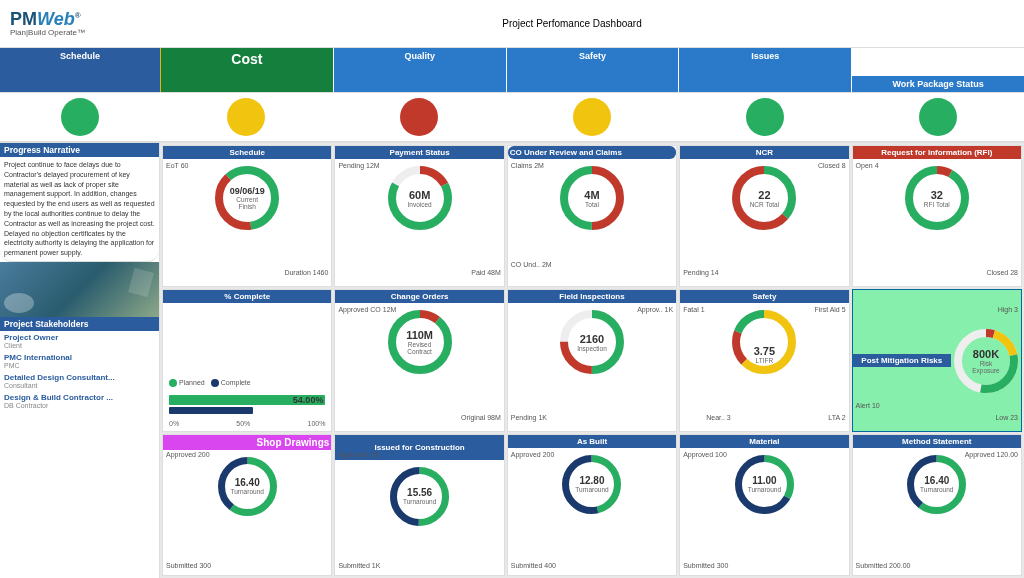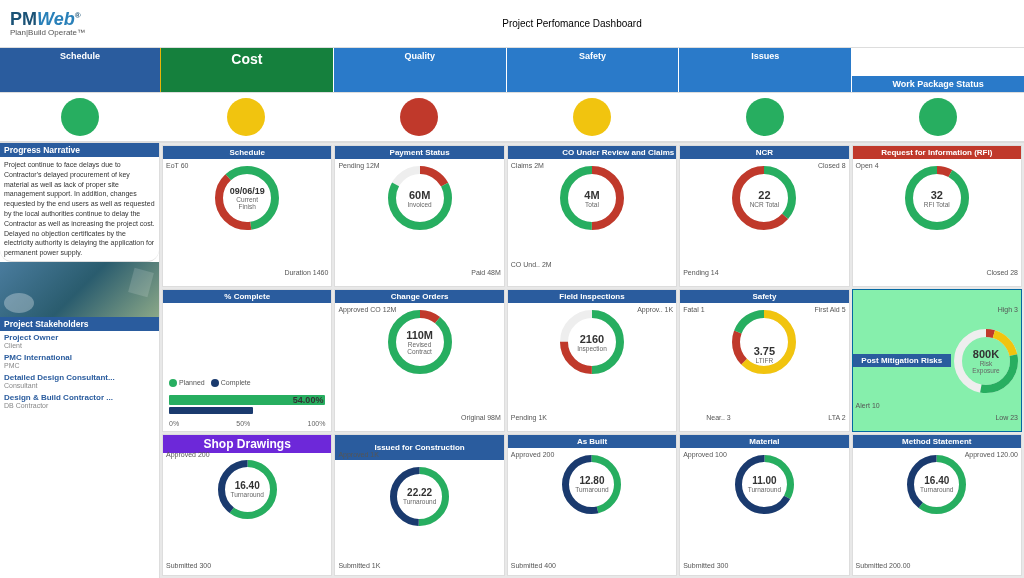--- a/index.html
+++ b/index.html
@@ -121,21 +121,21 @@
             </svg>
             <div style="position:absolute;top:50%;left:50%;transform:translate(-50%,-50%);text-align:center;">
               <div style="font-size:11px;font-weight:bold;color:#333;">60M</div>
               <div style="font-size:6.5px;color:#666;">Invoiced</div>
             </div>
           </div>
           <div style="font-size:7px;color:#555;position:absolute;bottom:10px;right:3px;">Paid 48M</div>
         </div>
 
         <div style="background:#fff;border:1px solid #ddd;display:flex;flex-direction:column;align-items:center;position:relative;">
-          <div style="background:#2a5c9e;color:#fff;font-size:8px;font-weight:bold;padding:2px;width:100%;text-align:right;">CO Under Review and Claims</div>
+          <div style="background:#2a5c9e;color:#fff;font-size:8px;font-weight:bold;padding:2px;width:100%;text-align:left;border-radius:6px;">CO Under Review and Claims</div>
           <div style="font-size:7px;color:#555;position:absolute;top:16px;left:3px;">Claims 2M</div>
           <div style="position:relative;width:70px;height:70px;margin:4px auto 2px;">
             <svg width="70" height="70" viewBox="0 0 70 70">
               <circle cx="35" cy="35" r="28" fill="none" stroke="#eee" stroke-width="8"></circle>
               <circle cx="35" cy="35" r="28" fill="none" stroke="#c0392b" stroke-width="8" stroke-dasharray="88 88" stroke-dashoffset="0" transform="rotate(-90 35 35)"></circle>
               <circle cx="35" cy="35" r="28" fill="none" stroke="#27ae60" stroke-width="8" stroke-dasharray="88 88" stroke-dashoffset="-88" transform="rotate(-90 35 35)"></circle>
             </svg>
             <div style="position:absolute;top:50%;left:50%;transform:translate(-50%,-50%);text-align:center;">
               <div style="font-size:11px;font-weight:bold;color:#333;">4M</div>
               <div style="font-size:6.5px;color:#666;">Total</div>
@@ -277,21 +277,21 @@
             </div>
           </div>
           <div style="font-size:7px;color:#555;position:absolute;bottom:22px;left:3px;">Alert 10</div>
           <div style="font-size:7px;color:#555;position:absolute;bottom:10px;right:3px;">Low 23</div>
         </div>
       </div>
 
       <div style="display:grid;grid-template-columns:1fr 1fr 1fr 1fr 1fr;gap:2px;flex:1;">
 
         <div style="background:#fff;border:1px solid #ddd;display:flex;flex-direction:column;align-items:center;position:relative;">
-          <div style="background:#6d28d9;color:#fff;font-size:12px;font-weight:bold;padding:2px;width:100%;text-align:center;">Shop Drawings</div>
+          <div style="background:#d946ef;color:#fff;font-size:10px;font-weight:bold;padding:2px;width:100%;text-align:right;">Shop Drawings</div>
           <div style="font-size:7px;color:#555;position:absolute;top:16px;left:3px;">Approved 200</div>
           <div style="position:relative;width:65px;height:65px;margin:4px auto 2px;">
             <svg width="65" height="65" viewBox="0 0 65 65">
               <circle cx="32.5" cy="32.5" r="26" fill="none" stroke="#eee" stroke-width="7"></circle>
               <circle cx="32.5" cy="32.5" r="26" fill="none" stroke="#27ae60" stroke-width="7" stroke-dasharray="98 65" stroke-dashoffset="0" transform="rotate(-90 32.5 32.5)"></circle>
               <circle cx="32.5" cy="32.5" r="26" fill="none" stroke="#1a3a6e" stroke-width="7" stroke-dasharray="65 98" stroke-dashoffset="-98" transform="rotate(-90 32.5 32.5)"></circle>
             </svg>
             <div style="position:absolute;top:50%;left:50%;transform:translate(-50%,-50%);text-align:center;">
               <div style="font-size:10px;font-weight:bold;color:#333;">16.40</div>
               <div style="font-size:6.5px;color:#666;">Turnaround</div>
@@ -303,21 +303,21 @@
         <div style="background:#fff;border:1px solid #ddd;display:flex;flex-direction:column;align-items:center;position:relative;">
           <div style="background:#2a5c9e;color:#fff;font-size:8px;font-weight:bold;padding:8px;width:100%;text-align:center;">Issued for Construction</div>
           <div style="font-size:7px;color:#555;position:absolute;top:16px;left:3px;">Approved 1K</div>
           <div style="position:relative;width:65px;height:65px;margin:4px auto 2px;">
             <svg width="65" height="65" viewBox="0 0 65 65">
               <circle cx="32.5" cy="32.5" r="26" fill="none" stroke="#eee" stroke-width="7"></circle>
               <circle cx="32.5" cy="32.5" r="26" fill="none" stroke="#27ae60" stroke-width="7" stroke-dasharray="82 81" stroke-dashoffset="0" transform="rotate(-90 32.5 32.5)"></circle>
               <circle cx="32.5" cy="32.5" r="26" fill="none" stroke="#1a3a6e" stroke-width="7" stroke-dasharray="81 82" stroke-dashoffset="-82" transform="rotate(-90 32.5 32.5)"></circle>
             </svg>
             <div style="position:absolute;top:50%;left:50%;transform:translate(-50%,-50%);text-align:center;">
-              <div style="font-size:10px;font-weight:bold;color:#333;">22.22</div>
+              <div style="font-size:10px;font-weight:bold;color:#333;">15.56</div>
               <div style="font-size:6.5px;color:#666;">Turnaround</div>
             </div>
           </div>
           <div style="font-size:7px;color:#555;position:absolute;bottom:6px;left:3px;">Submitted 1K</div>
         </div>
 
         <div style="background:#fff;border:1px solid #ddd;display:flex;flex-direction:column;align-items:center;position:relative;">
           <div style="background:#2a5c9e;color:#fff;font-size:8px;font-weight:bold;padding:2px;width:100%;text-align:center;">As Built</div>
           <div style="font-size:7px;color:#555;position:absolute;top:16px;left:3px;">Approved 200</div>
           <div style="position:relative;width:65px;height:65px;margin:4px auto 2px;">

